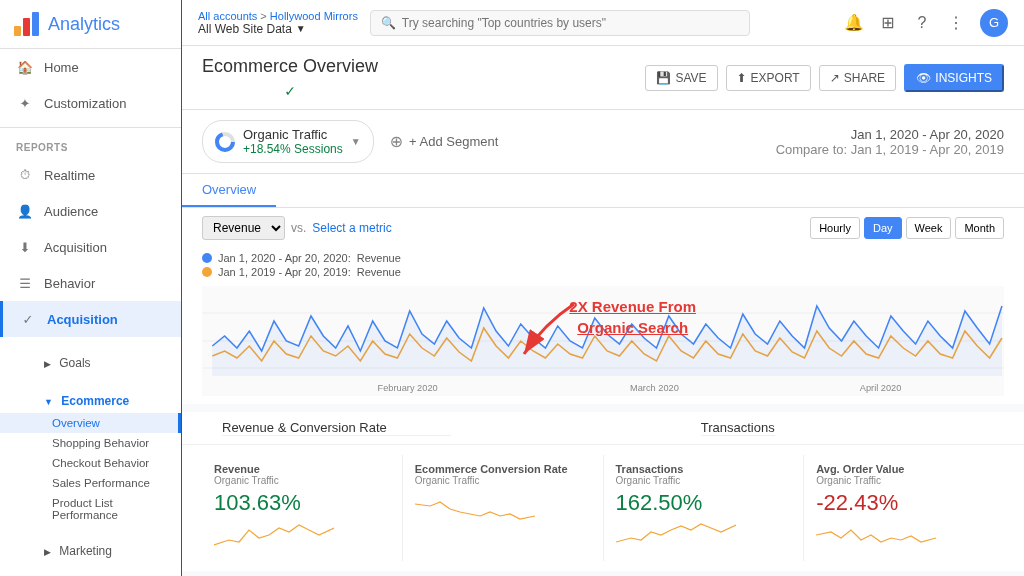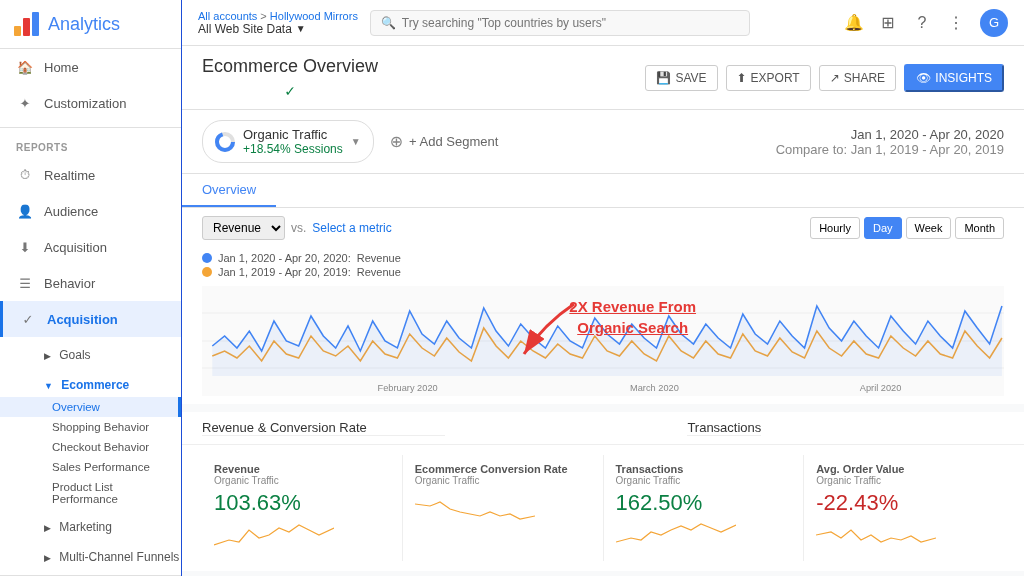--- a/index.html
+++ b/index.html
@@ -6,21 +6,21 @@
     body { font-family: Arial, sans-serif; font-size: 12px; color: #333; background: #f1f3f4; display: flex; height: 576px; overflow: hidden; }
 
     
     #sidebar { width: 182px; background: #fff; height: 100%; border-right: 1px solid #1d4ed8; overflow-y: auto; flex-shrink: 0; }
     .sidebar-header { display: flex; align-items: center; padding: 10px 12px; border-bottom: 1px solid #e0e0e0; }
     .sidebar-logo { width: 28px; height: 28px; margin-right: 8px; }
     .sidebar-title { font-size: 18px; font-weight: 300; color: #4285f4; }
     .sidebar-nav-item { display: flex; align-items: center; padding: 9px 16px; cursor: pointer; color: #555; font-size: 13px; }
     .sidebar-nav-item .nav-icon { width: 18px; height: 18px; margin-right: 10px; display: flex; align-items: center; justify-content: center; color: #777; }
     .reports-section { padding: 8px 16px 4px; font-size: 10px; color: #999; font-weight: 600; letter-spacing: 0.5px; }
-    .reports-sub { padding-left: 44px; font-size: 12px; padding-top: 11px; padding-bottom: 5px; cursor: pointer; color: #555; }
+    .reports-sub { padding-left: 44px; font-size: 12px; padding-top: 19px; padding-bottom: 5px; cursor: pointer; color: #555; }
     .reports-sub.active { color: #1a73e8; font-weight: 600; }
     .reports-sub-sub { padding-left: 52px; font-size: 11.5px; padding-top: 4px; padding-bottom: 4px; cursor: pointer; color: #555; }
     .reports-sub-sub.active-item { background: #e8f0fe; color: #1a73e8; border-right: 3px solid #1a73e8; }
     .arrow { font-size: 9px; margin-right: 5px; }
     .sidebar-divider { border-top: 1px solid #e0e0e0; margin: 6px 0; }
 
     
     #main { flex: 1; display: flex; flex-direction: column; overflow: hidden; }
 
     
@@ -74,21 +74,21 @@
 
     
     .chart-wrapper { position: relative; background: #fff; padding: 0 20px 10px; }
     .annotation { position: absolute; top: 10px; left: 45%; font-size: 16px; font-weight: 700; color: #e53935; text-align: center; z-index: 10; line-height: 1.3; text-decoration: underline; }
 
     
     .chart-svg { width: 100%; height: 110px; }
 
     
     .metrics-section { background: #fff; margin-top: 8px; }
-    .metrics-title { padding: 8px 20px; font-size: 13px; font-weight: 500; border-bottom: 1px solid #eee; }
+    .metrics-title { padding: 8px 20px; font-size: 13px; font-weight: 500; border-bottom: 1px solid #eee; margin-left: 20px; }
     .metrics-cards { display: flex; padding: 10px 20px; gap: 0; }
     .metric-card { flex: 1; padding: 8px 12px; border-right: 1px solid #eee; }
     .metric-card:last-child { border-right: none; }
     .metric-card-title { font-size: 11px; color: #555; font-weight: 600; }
     .metric-card-sub { font-size: 10px; color: #888; margin-bottom: 4px; }
     .metric-value { font-size: 22px; font-weight: 400; }
     .metric-value.green { color: #0b8043; }
     .metric-value.red { color: #c62828; }
     .metric-sparkline { height: 30px; margin-top: 4px; }
 

